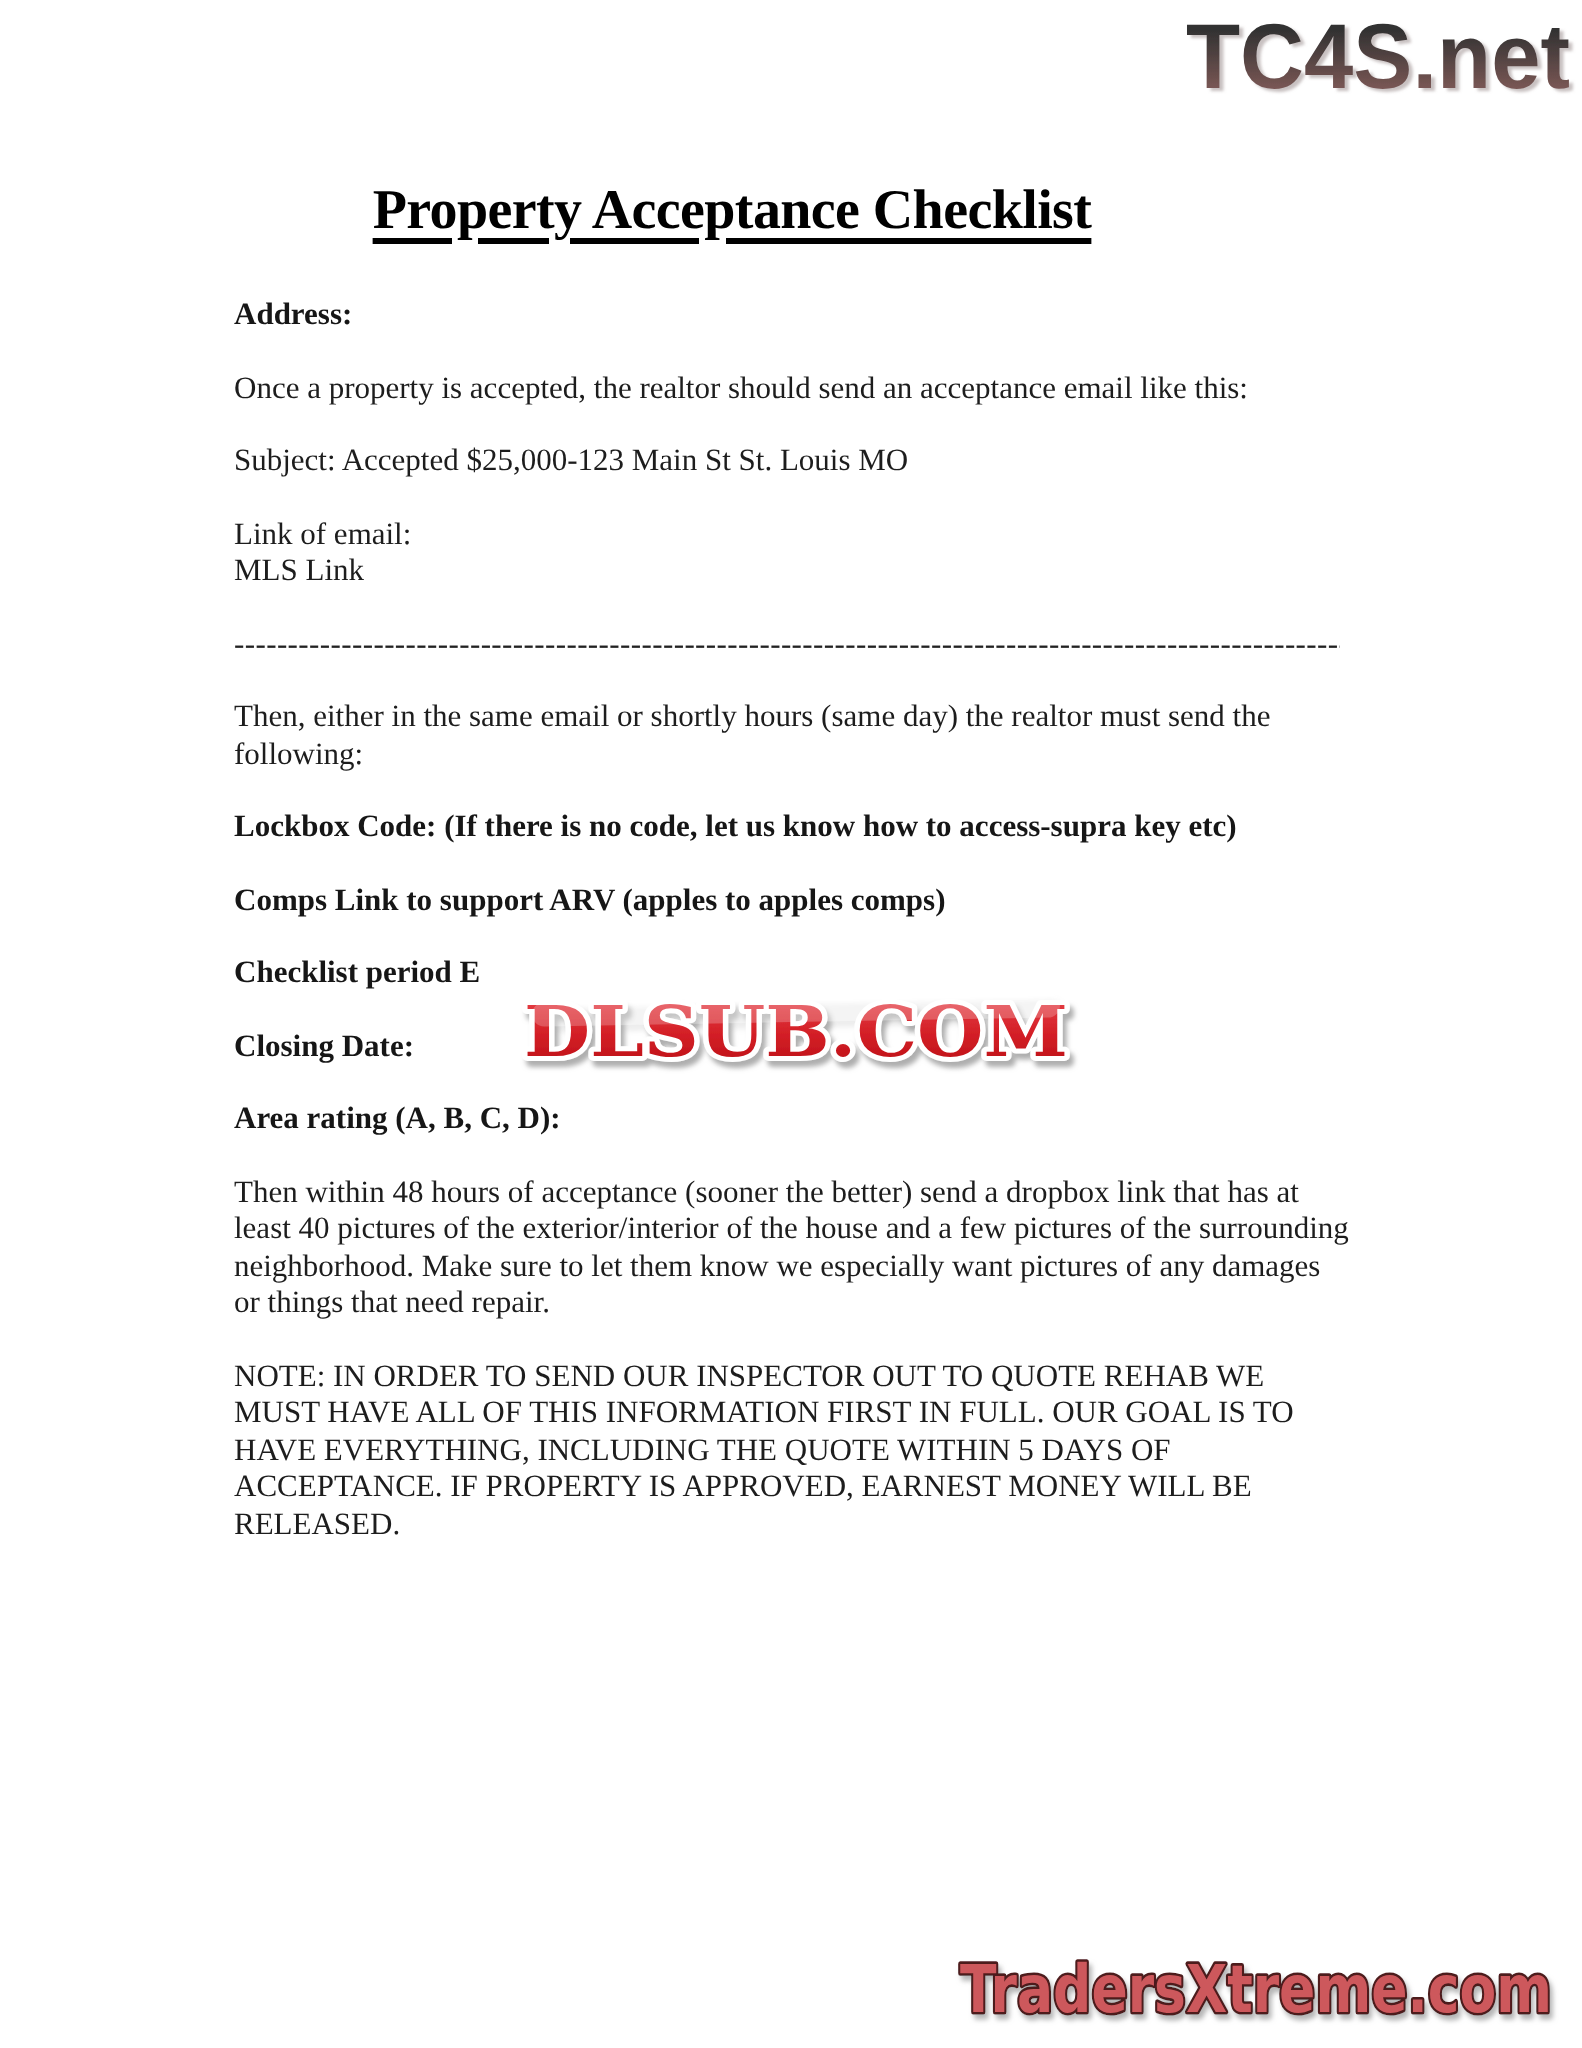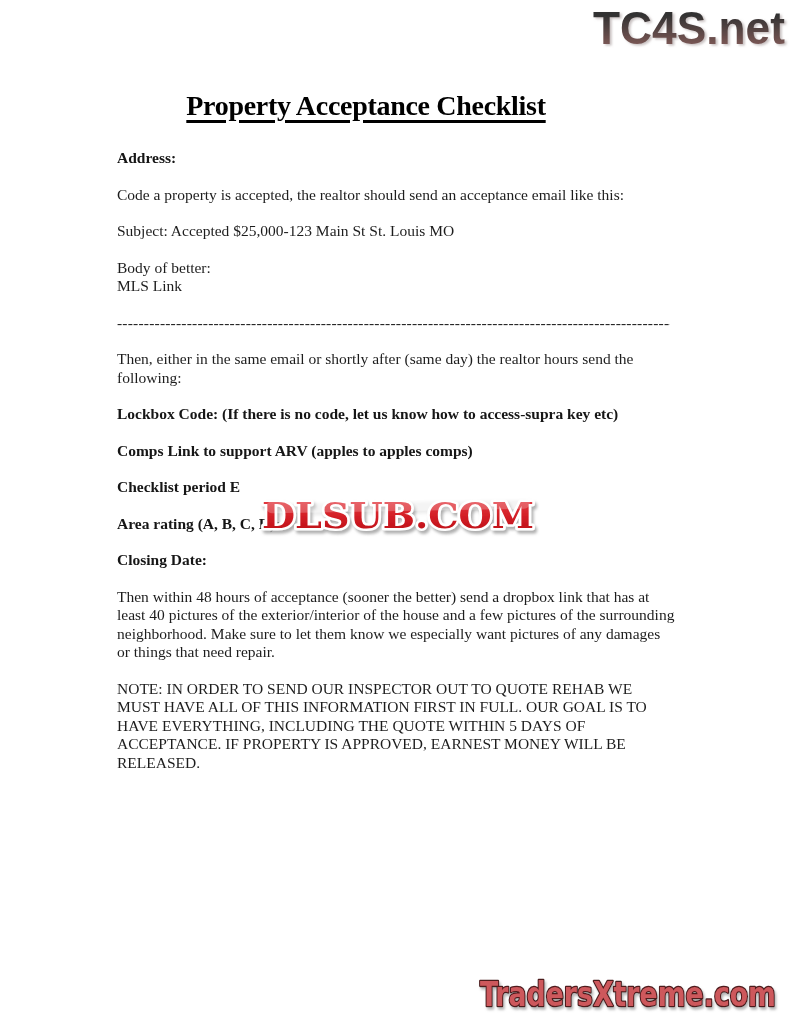--- a/index.html
+++ b/index.html
@@ -55,31 +55,31 @@
       </filter>
     </defs>
     <text x="100" y="44" text-anchor="middle" font-family="Liberation Sans, sans-serif" font-weight="bold" font-size="46" textLength="192" lengthAdjust="spacingAndGlyphs" fill="url(#tc4s-grad)" filter="url(#tc4s-shadow)">TC4S.net</text>
   </svg>
 </div>
 
 <div class="doc-title">Property Acceptance Checklist</div>
 
 <div class="content">
   <p class="b">Address:</p>
-  <p>Code a property is accepted, the realtor should send an acceptance email like this:</p>
+  <p>Once a property is accepted, the realtor should send an acceptance email like this:</p>
   <p>Subject: Accepted $25,000-123 Main St St. Louis MO</p>
-  <p class="prewrap">Body of better:
+  <p class="prewrap">Link of email:
 MLS Link</p>
   <p class="divider">--------------------------------------------------------------------------------------------------------------</p>
-  <p>Then, either in the same email or shortly after (same day) the realtor hours send the following:</p>
+  <p>Then, either in the same email or shortly hours (same day) the realtor must send the following:</p>
   <p class="b">Lockbox Code: (If there is no code, let us know how to access-supra key etc)</p>
   <p class="b">Comps Link to support ARV (apples to apples comps)</p>
   <p class="b">Checklist period E</p>
+  <p class="b">Closing Date:</p>
   <p class="b">Area rating (A, B, C, D):</p>
-  <p class="b">Closing Date:</p>
   <p>Then within 48 hours of acceptance (sooner the better) send a dropbox link that has at least 40 pictures of the exterior/interior of the house and a few pictures of the surrounding neighborhood. Make sure to let them know we especially want pictures of any damages or things that need repair.</p>
   <p>NOTE: IN ORDER TO SEND OUR INSPECTOR OUT TO QUOTE REHAB WE MUST HAVE ALL OF THIS INFORMATION FIRST IN FULL. OUR GOAL IS TO HAVE EVERYTHING, INCLUDING THE QUOTE WITHIN 5 DAYS OF ACCEPTANCE. IF PROPERTY IS APPROVED, EARNEST MONEY WILL BE RELEASED.</p>
 </div>
 
 <div class="wm-mid">
   <svg width="292" height="48" viewBox="0 0 292 48">
     <defs>
       <linearGradient id="dlsub-grad" x1="0" y1="0" x2="0" y2="1">
         <stop offset="0" stop-color="#e8444b"></stop>
         <stop offset="0.5" stop-color="#d42027"></stop>

